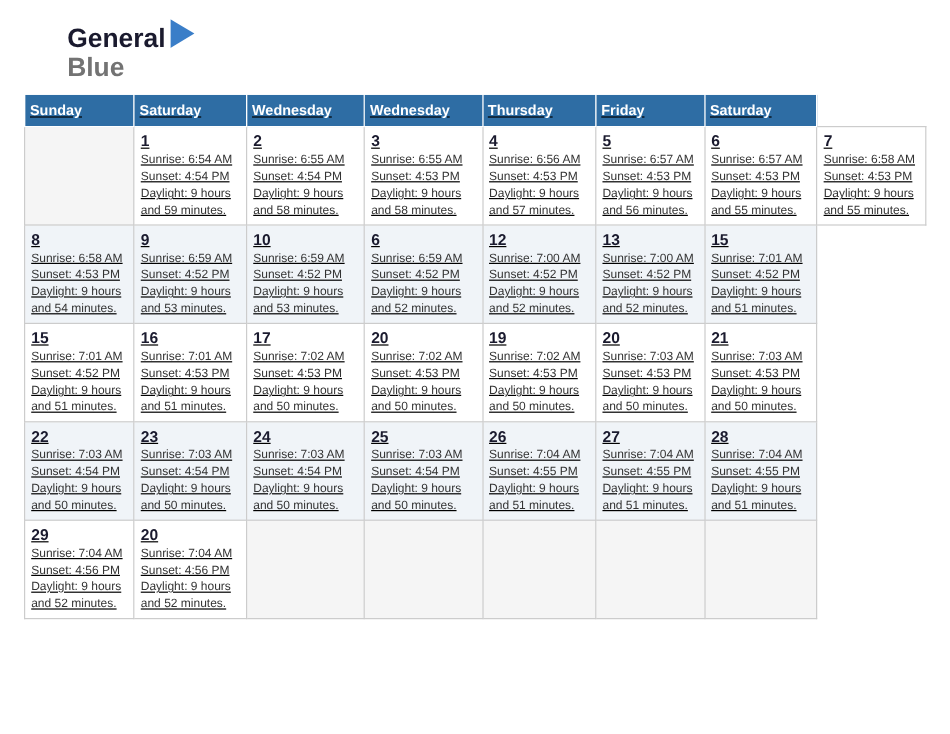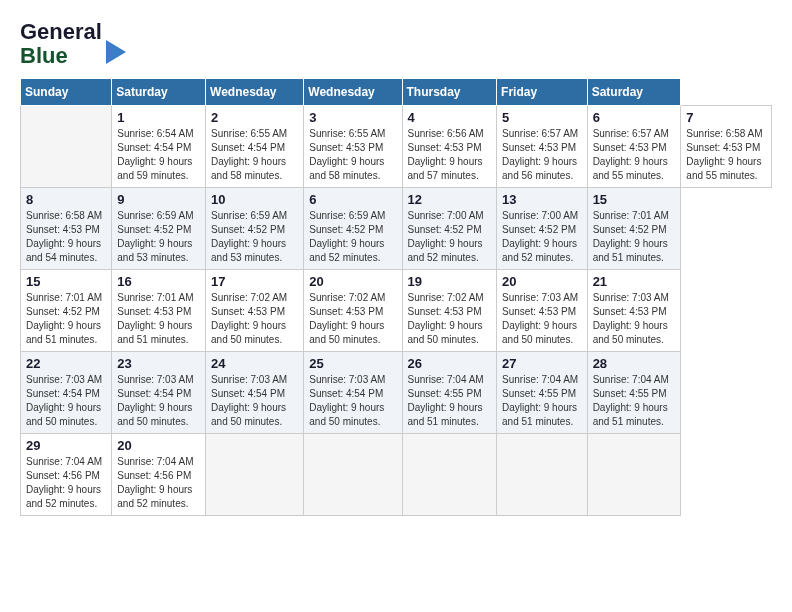--- a/index.html
+++ b/index.html
@@ -20,37 +20,38 @@
       display: flex;
       flex-direction: column;
       align-items: flex-start;
     }
     .logo-text {
       font-size: 22px;
       font-weight: bold;
       color: #1a1a2e;
       line-height: 1.1;
     }
-    .logo-text .blue { color: #14532d; }
+    .logo-text .blue { color: #737373; }
     .title-block {
       text-align: right;
     }
     .month-title {
       font-size: 36px;
       color: #1a1a2e;
       font-weight: normal;
     }
     .location {
       font-size: 15px;
       color: #333;
     }
     table {
       width: 100%;
       border-collapse: collapse;
       font-size: 10.5px;
+      text-decoration: underline;
     }
     thead tr th {
       background: #2e6da4;
       color: #fff;
       padding: 6px 4px;
       text-align: left;
       font-size: 12px;
       font-weight: bold;
       border: 1px solid #fff;
     }
@@ -79,21 +80,21 @@
     }
     .empty-cell {
       background: #f5f5f5 !important;
     }
   </style>
 </head>
 <body>
 
 <div class="header">
   <div class="logo">
-    <div style="display:flex;align-items:flex-end;">
+    <div style="display:flex;align-items:flex-start;margin-left:36px;">
       <span class="logo-text">
         <span style="color:#1a1a2e;">General</span><br><span class="blue">Blue</span>
       </span>
       <svg width="24" height="32" viewBox="0 0 24 32" style="margin-left:4px;margin-top:-8px;">
         <polygon points="0,4 20,16 0,28" fill="#3a7ec8"></polygon>
       </svg>
     </div>
   </div>
   <div class="title-block">
     <div class="month-title"></div>

